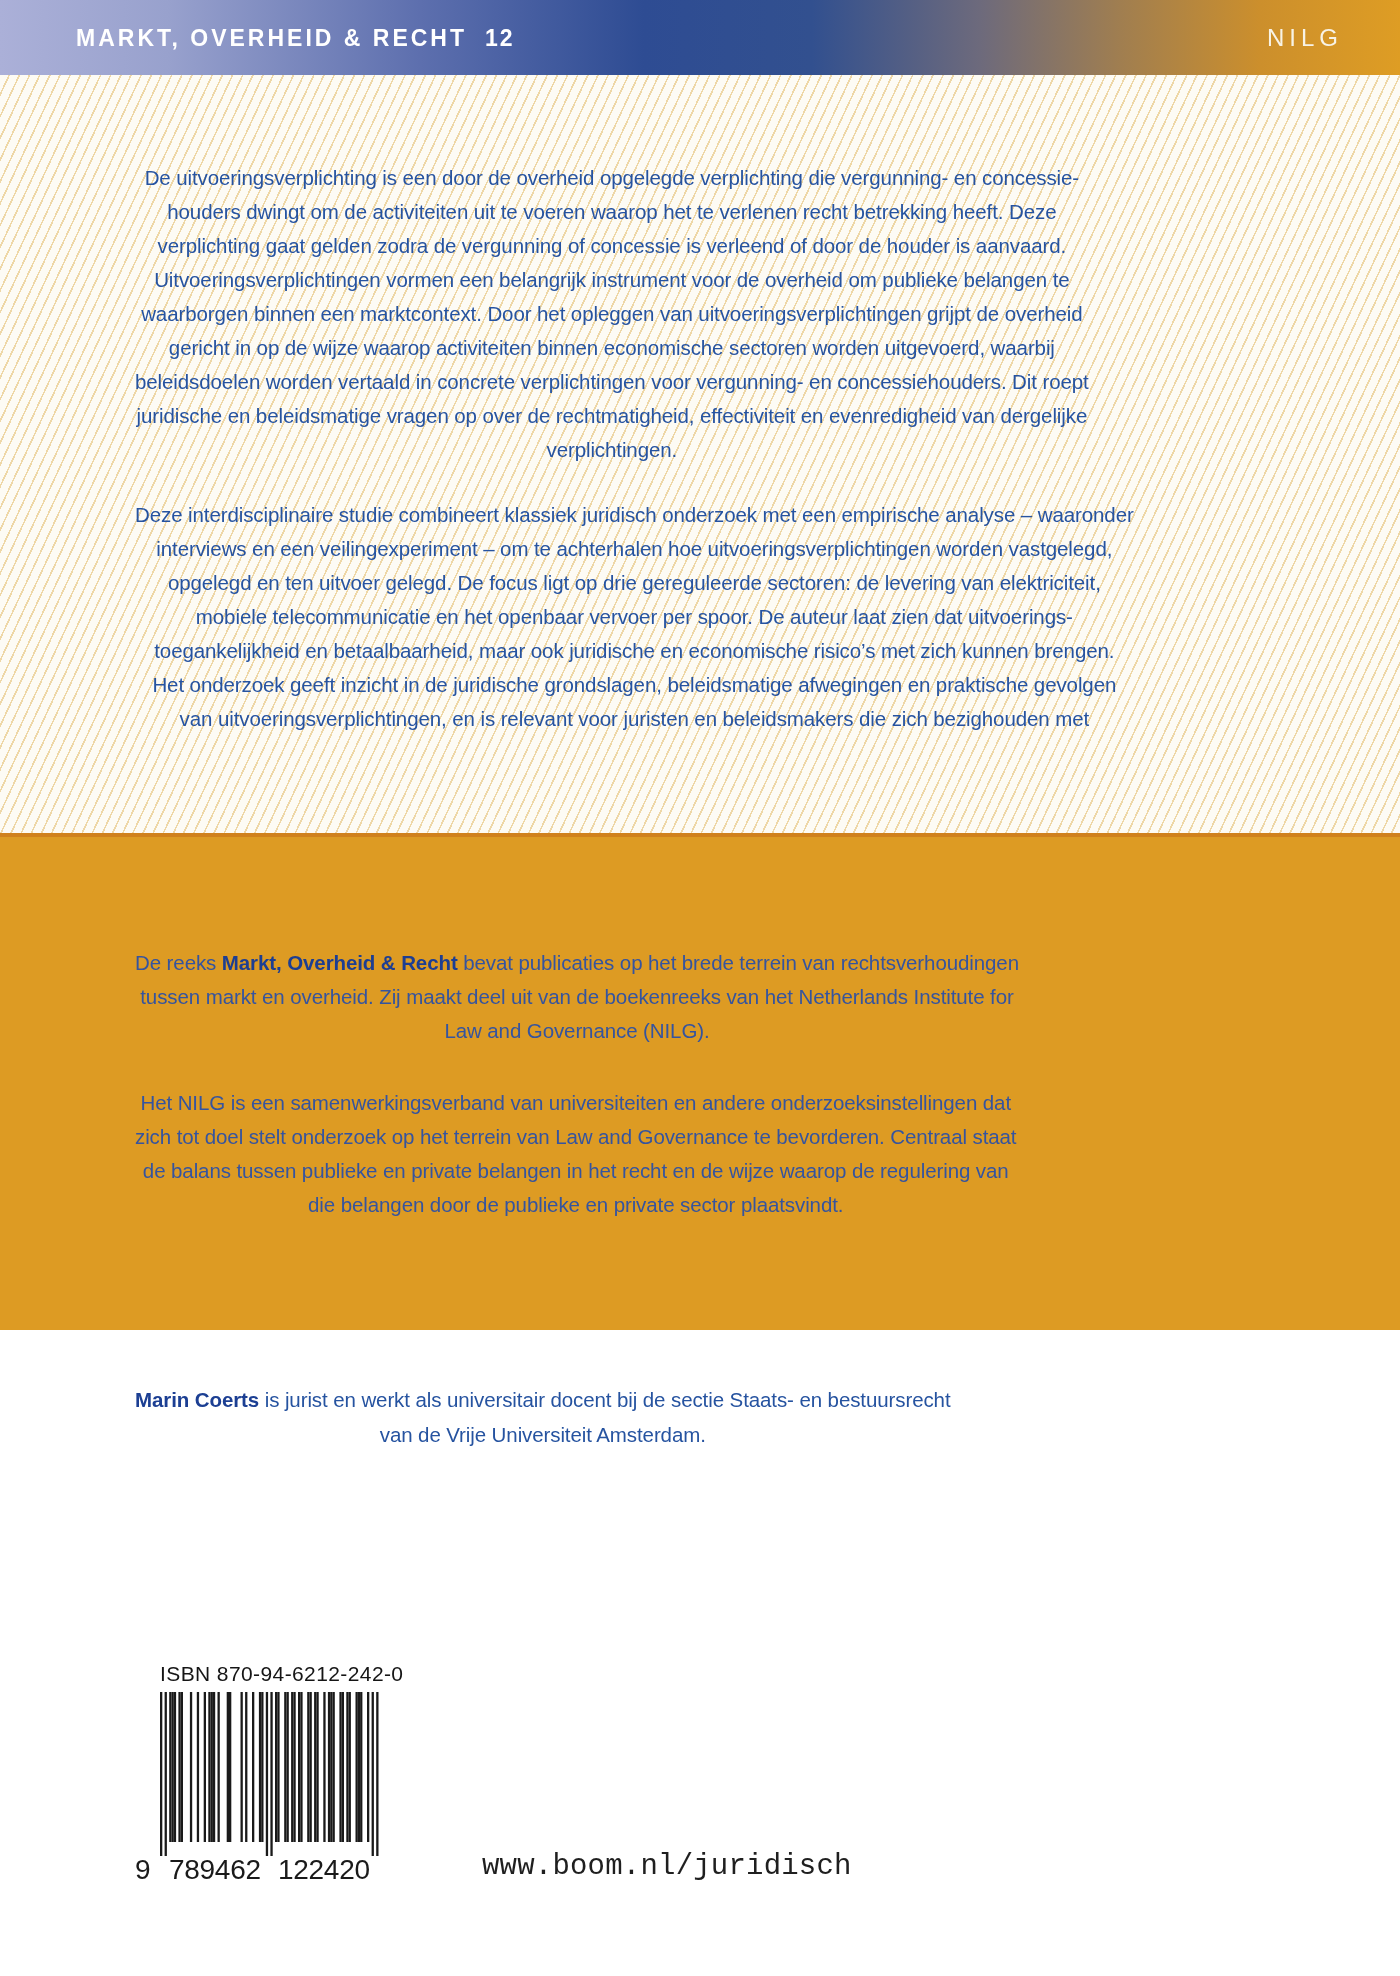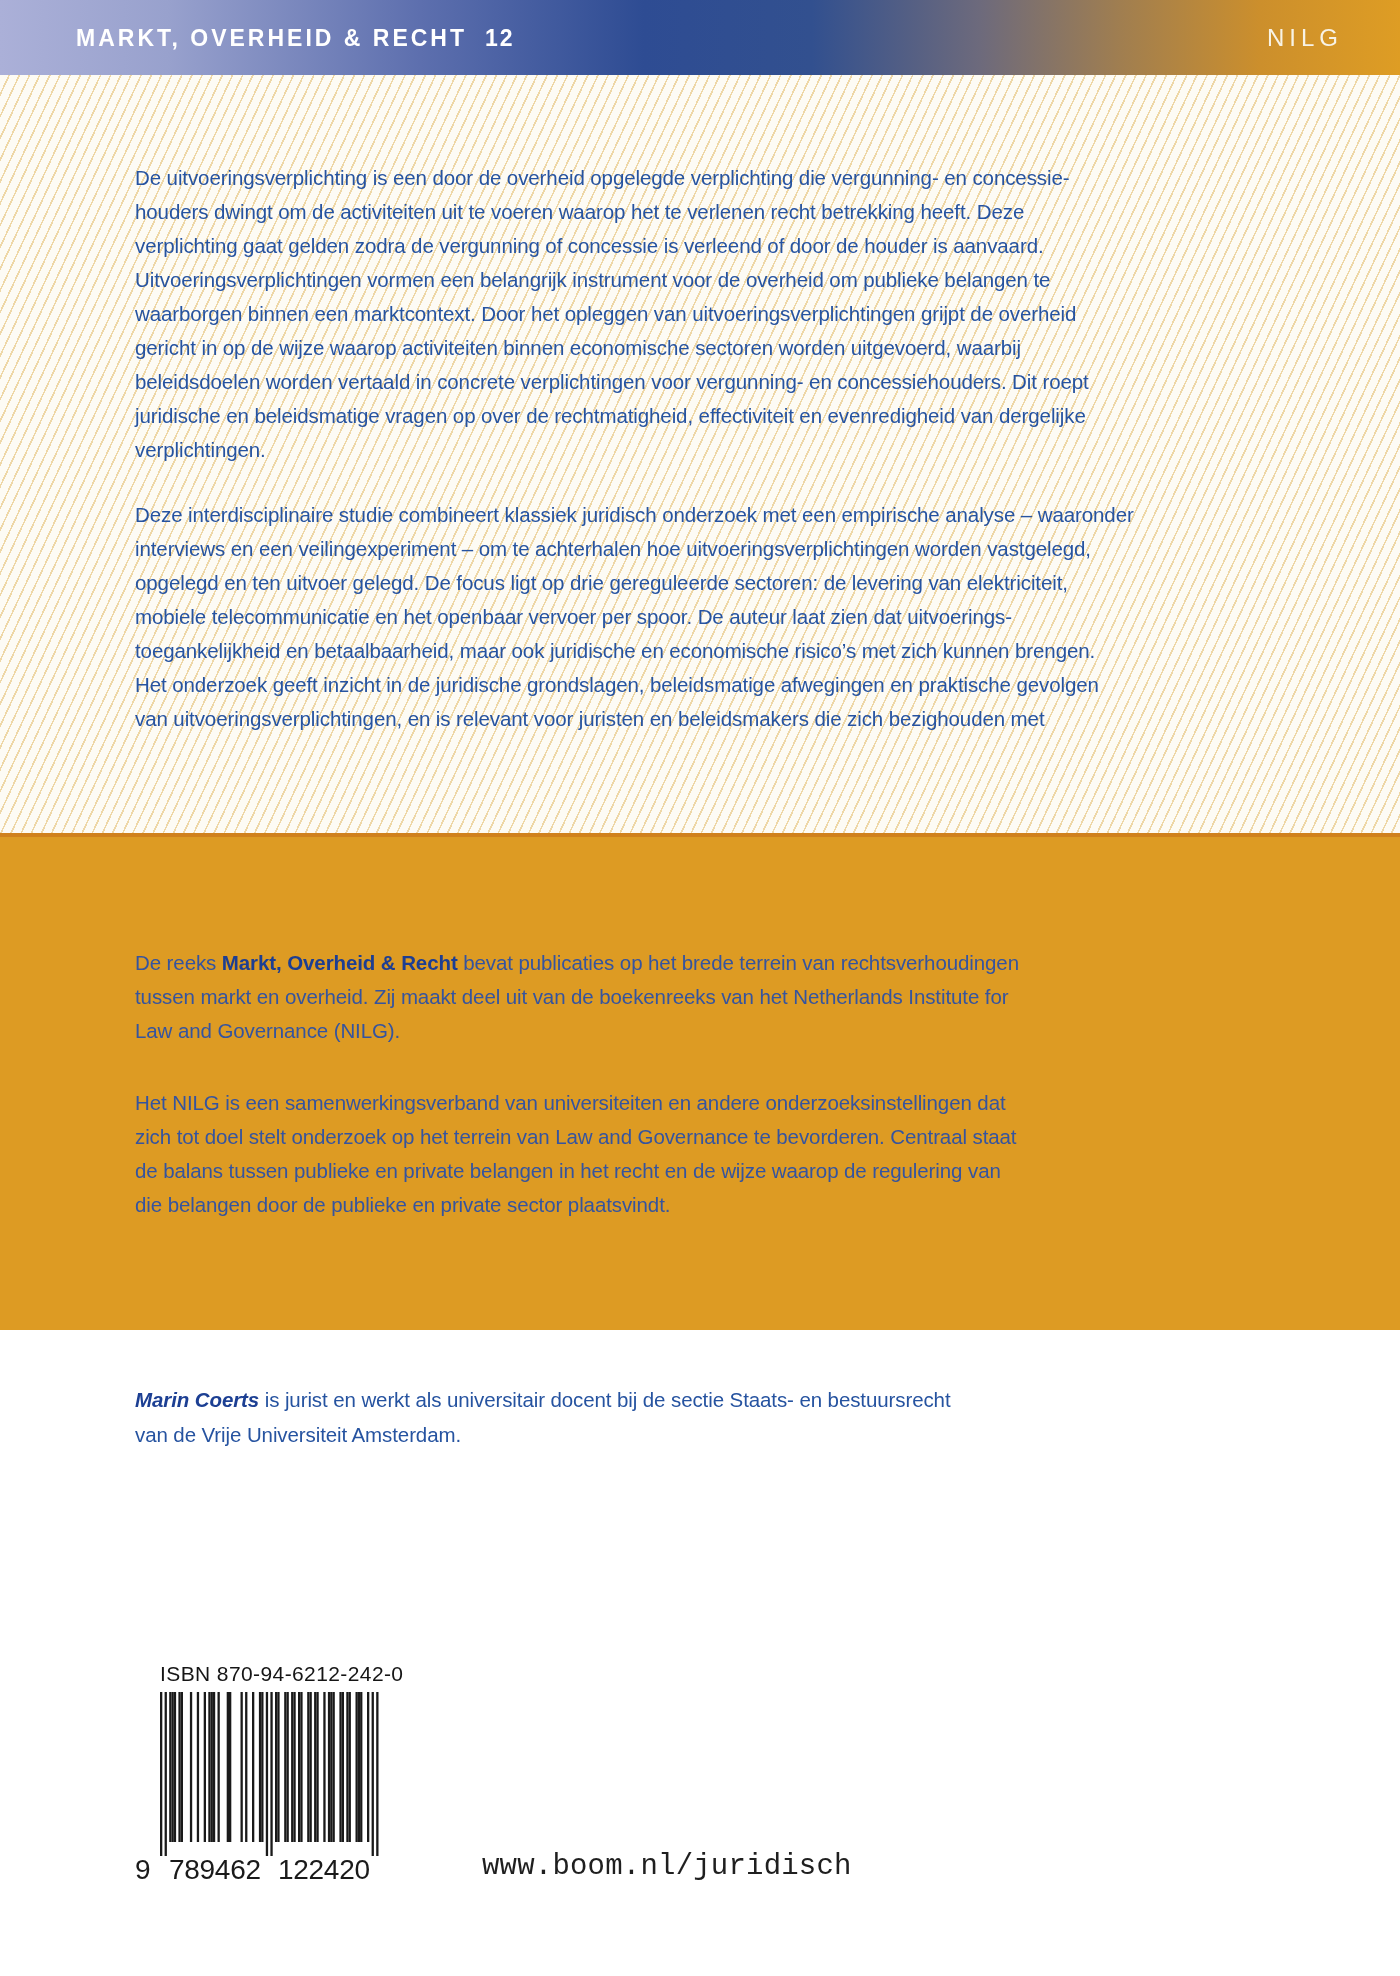--- a/index.html
+++ b/index.html
@@ -1,18 +1,18 @@
 <!DOCTYPE html>
 <html><head>
 <meta charset="utf-8">
 <style>
   html,body { margin:0; padding:0; background:#ffffff; }
   .page {
     position:relative; width:1400px; height:1976px; overflow:hidden;
-    background:#ffffff; font-family:"Liberation Sans", sans-serif;
+    background:#ffffff; font-family:"Liberation Sans", sans-serif;text-align:center;
   }
 
   
   .banner {
     position:absolute; top:0; left:0; width:1400px; height:75px;
     background:linear-gradient(90deg,
       #abb0d8 0%, #98a1cd 12%, #5d6fae 30%, #2e4c93 46%, #32508f 58%,
       #6d6a7c 70%, #a07e50 80%, #cc8f2c 90%, #de9d24 100%);
   }
   .banner-title {
@@ -49,21 +49,21 @@
     position:absolute; left:135px; color:#35549f;
     font-size:20.5px; line-height:34px; letter-spacing:-0.1px;
   }
   .orange-par .line { white-space:nowrap; }
   #series-par { top:946px; }
   #nilg-par  { top:1086px; }
   .bold-name { font-weight:bold; color:#1d3e92; }
 
   
   #author-par { top:1382px; line-height:35px; }
-  #author-par .bold-name { color:#1c3f93;font-style:italic; }
+  #author-par .bold-name { color:#1c3f93; }
 
   
   .isbn-label {
     position:absolute; left:160px; top:1662px;
     color:#151515; font-size:21px; letter-spacing:0.4px; white-space:nowrap;
   }
   .barcode-wrap { position:absolute; left:133px; top:1692px; width:250px; height:192px; }
   .website {
     position:absolute; left:482px; top:1850px;
     color:#1f1f1f; font-size:29px; letter-spacing:0.2px; white-space:nowrap;font-family:Liberation Mono, monospace;

